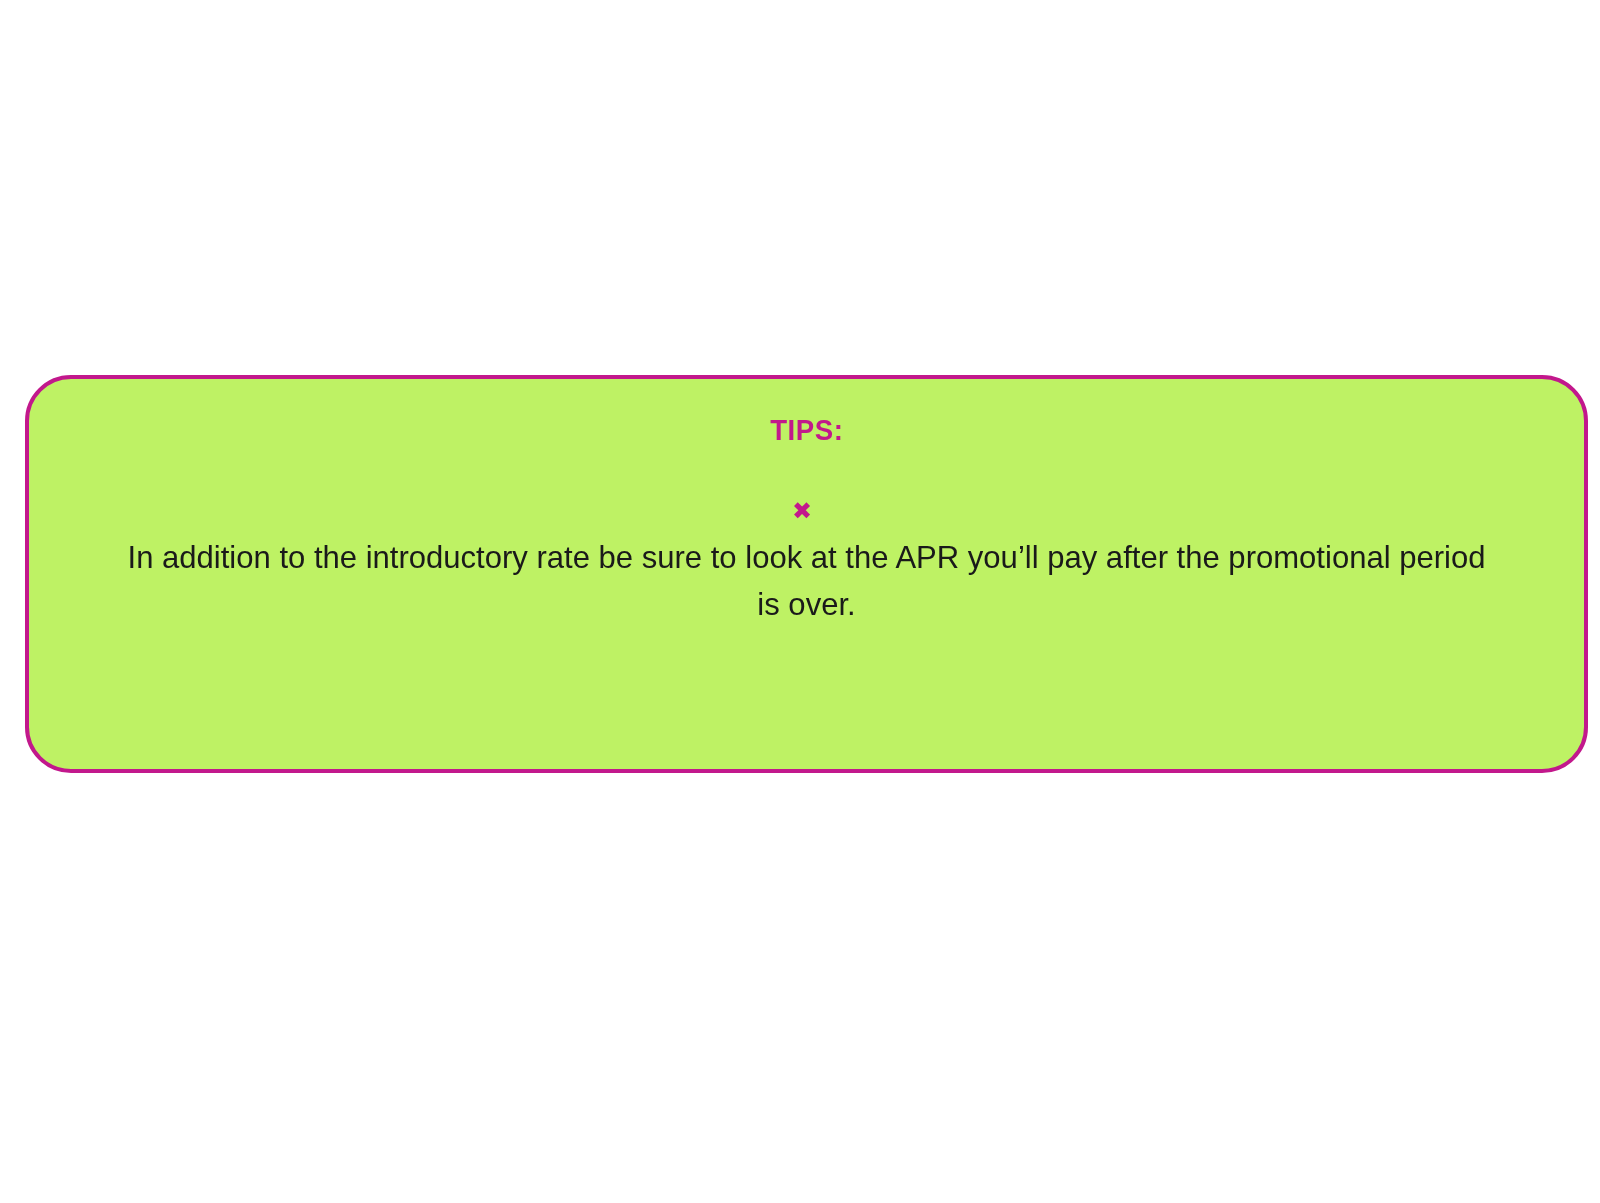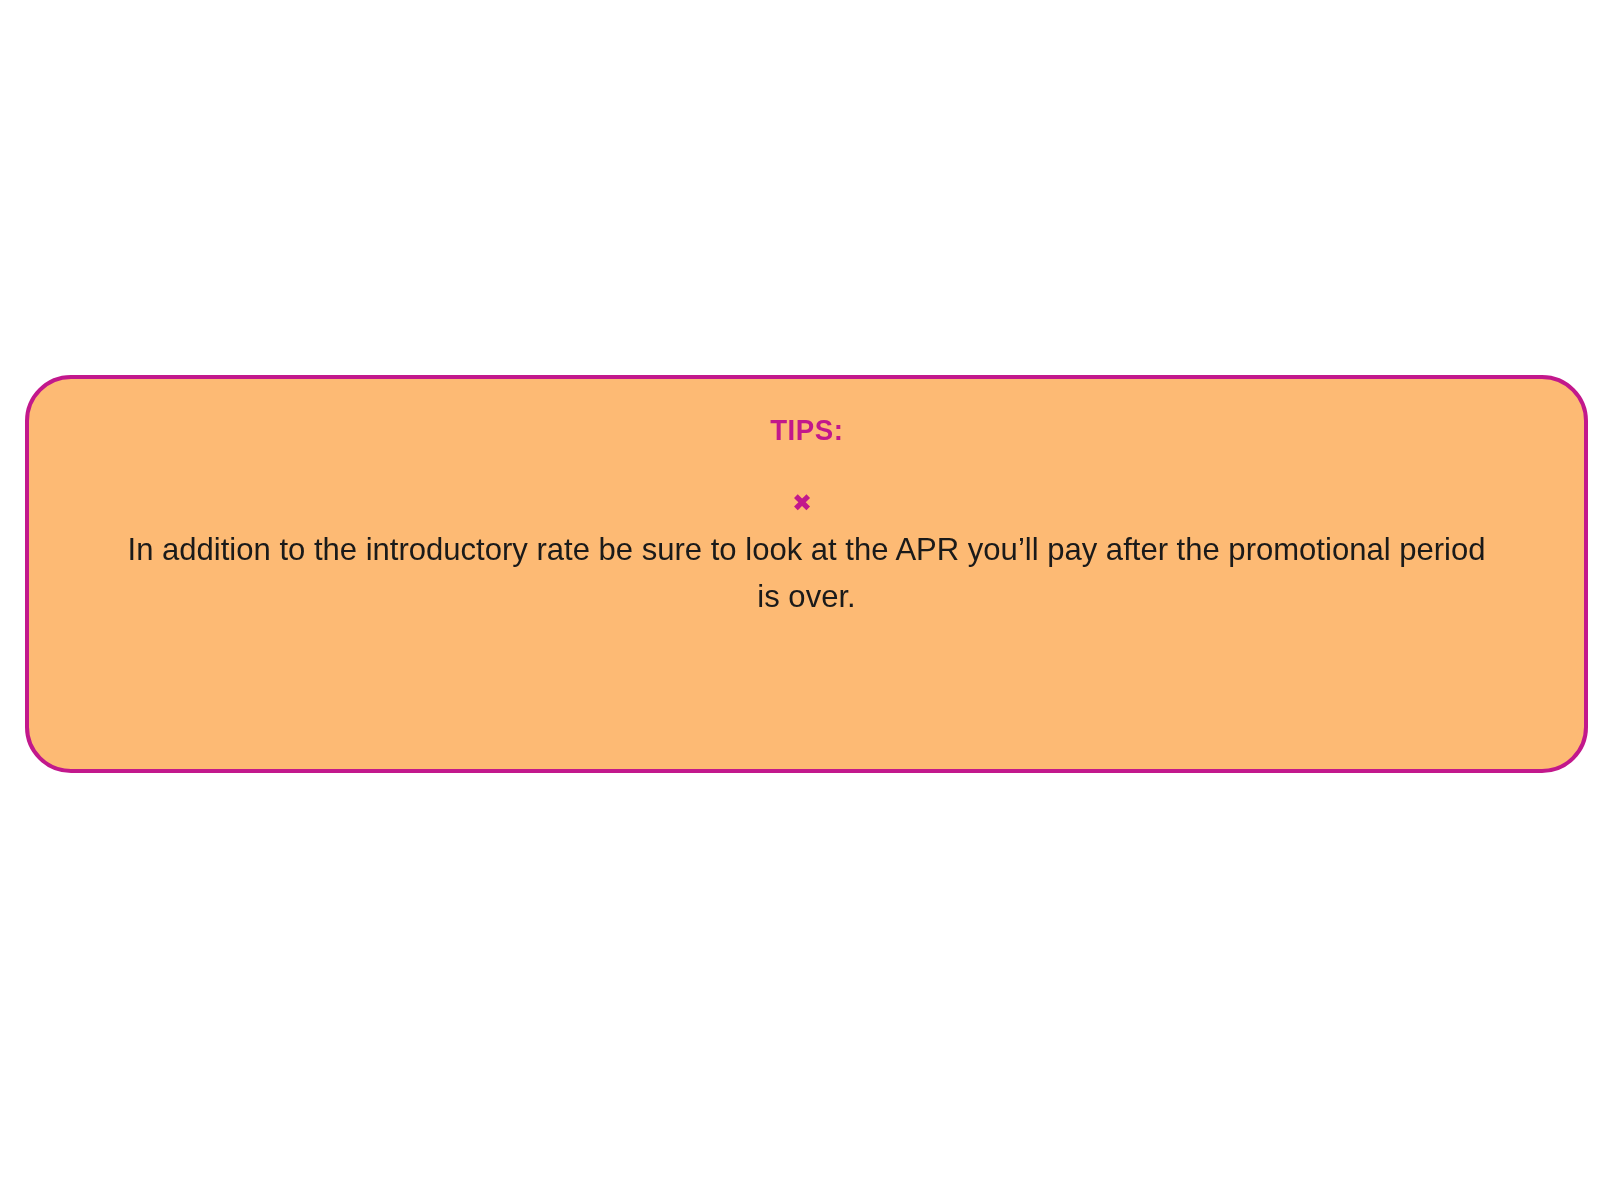--- a/index.html
+++ b/index.html
@@ -23,21 +23,21 @@
   }
 
   
   .tips-callout {
     position: absolute;
     left: 25px;
     top: 375px;
     width: 1563px;
     height: 398px;
     box-sizing: border-box;
-    background: #fdba74;
+    background: #bef264;
     border: 4px solid #c2188c;
     border-radius: 46px;
     display: flex;
     flex-direction: column;
     align-items: center;
     padding: 34px 56px 30px 56px;
   }
 
   
   .tips-heading {
@@ -48,21 +48,21 @@
     text-align: center;
     line-height: 1.1;
     margin: 0 0 30px 0;
     transform: scaleX(0.92);
     transform-origin: center center;
   }
 
   
   .tips-list {
     list-style: none;
-    margin: 4px;
+    margin: 12px;
     padding: 0;
     width: 100%;
   }
 
   .tip-item {
     position: relative;
     display: block;
     text-align: center;
     color: #1a1a1a;
     font-size: 32px;

